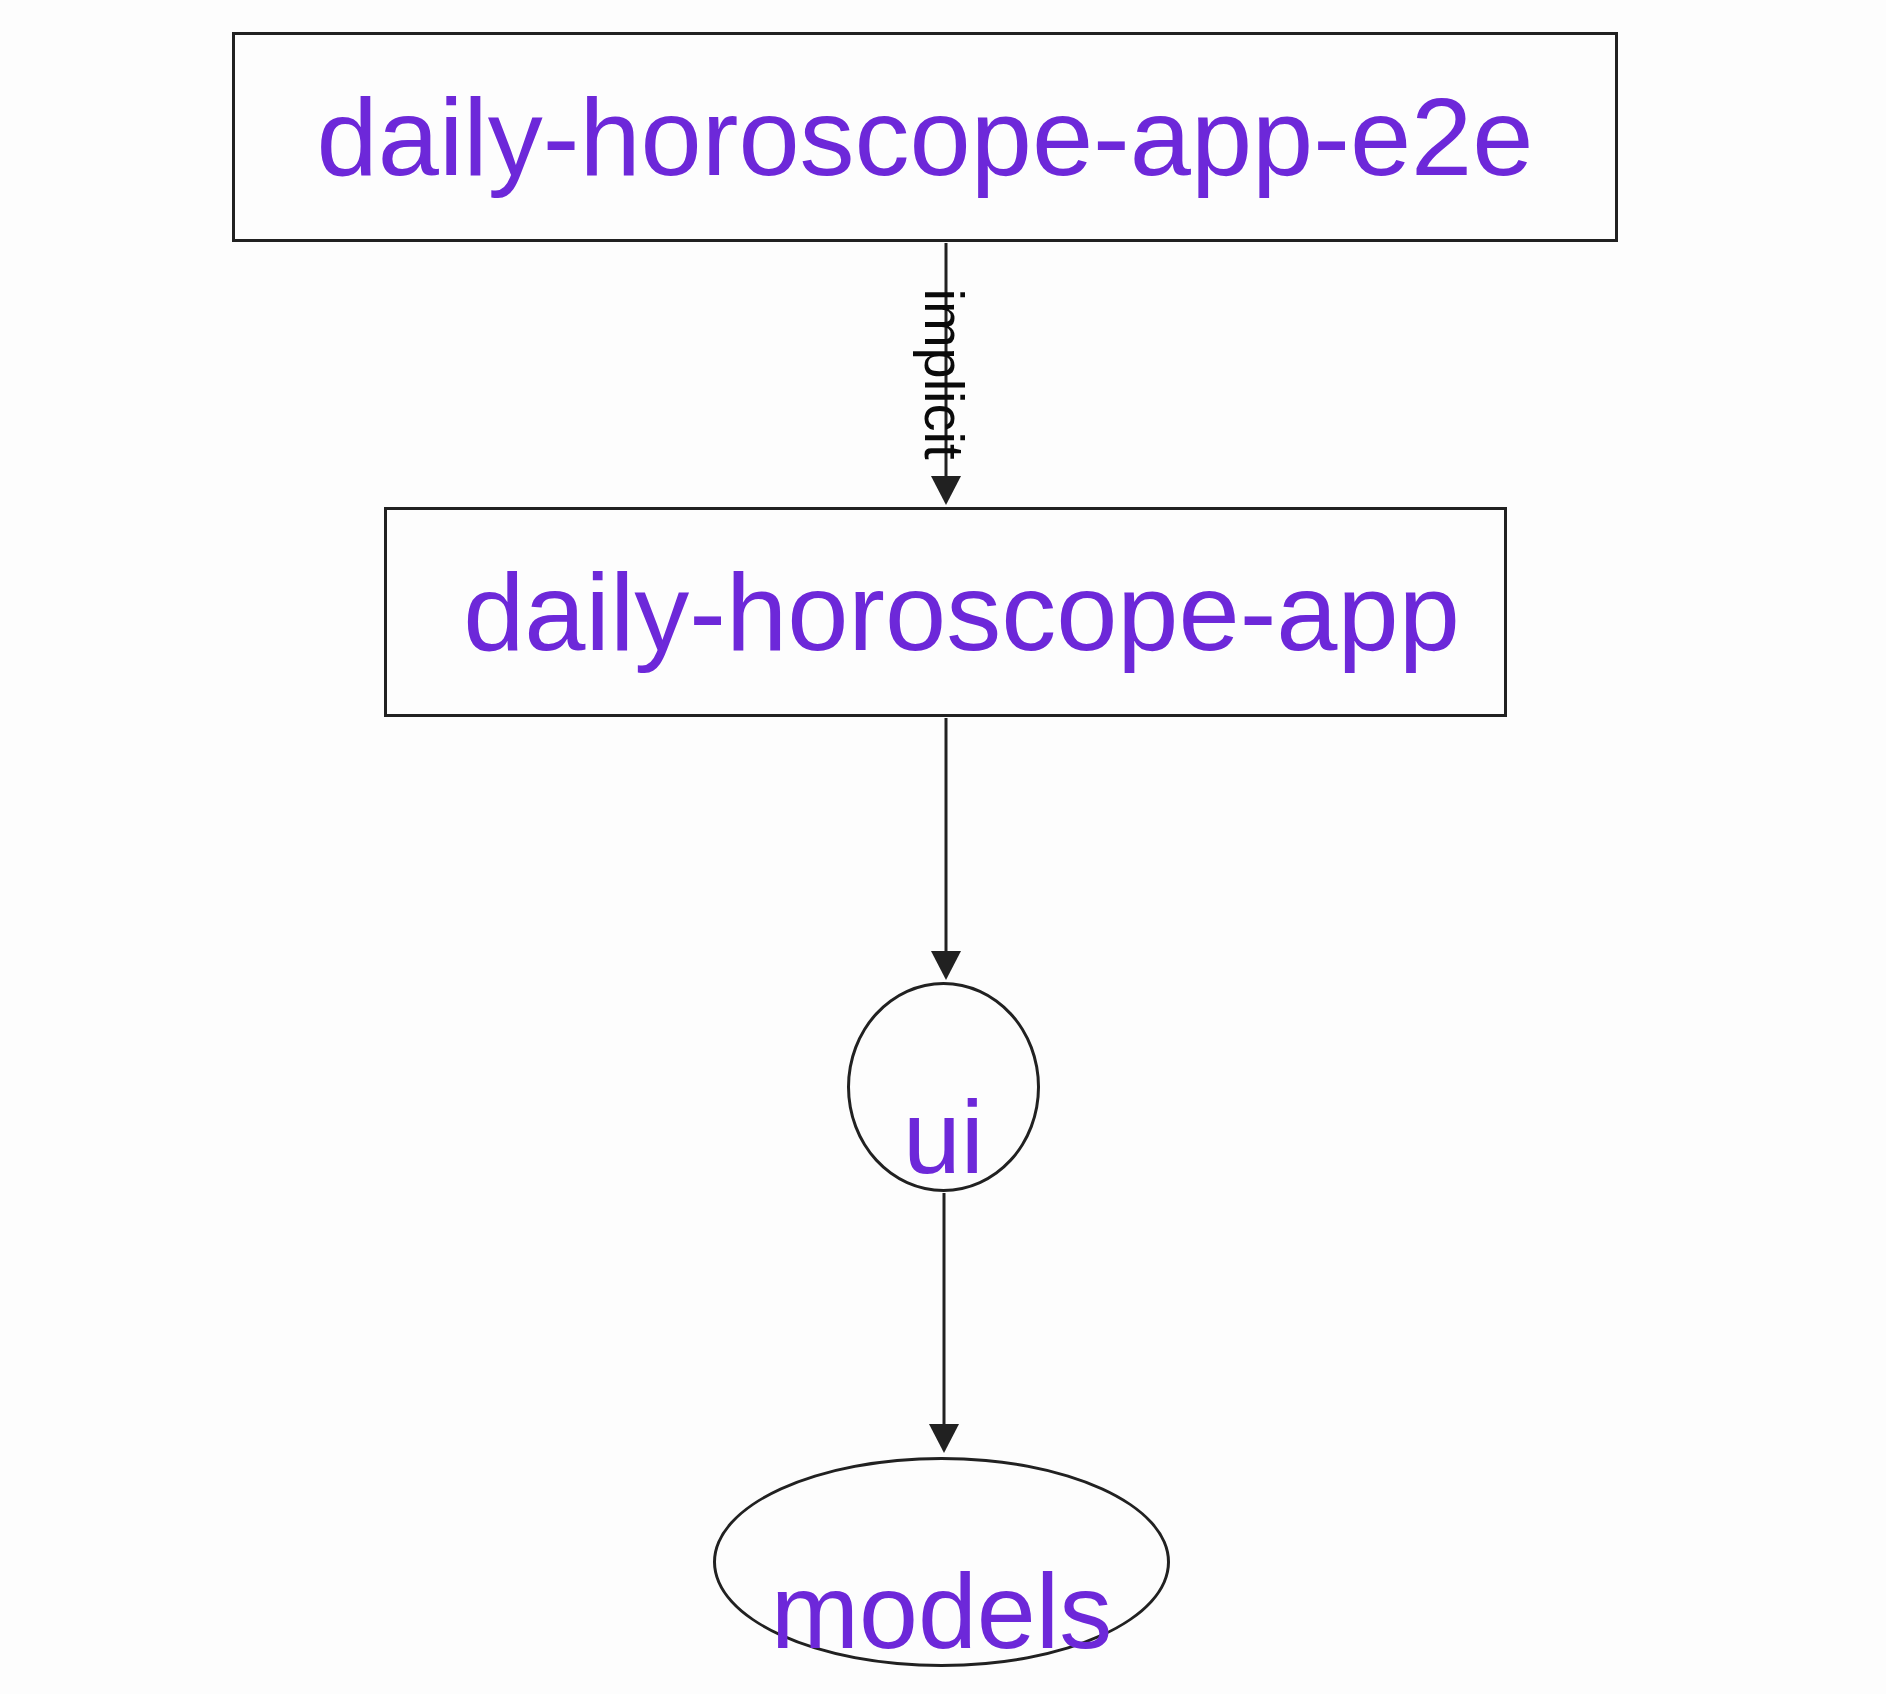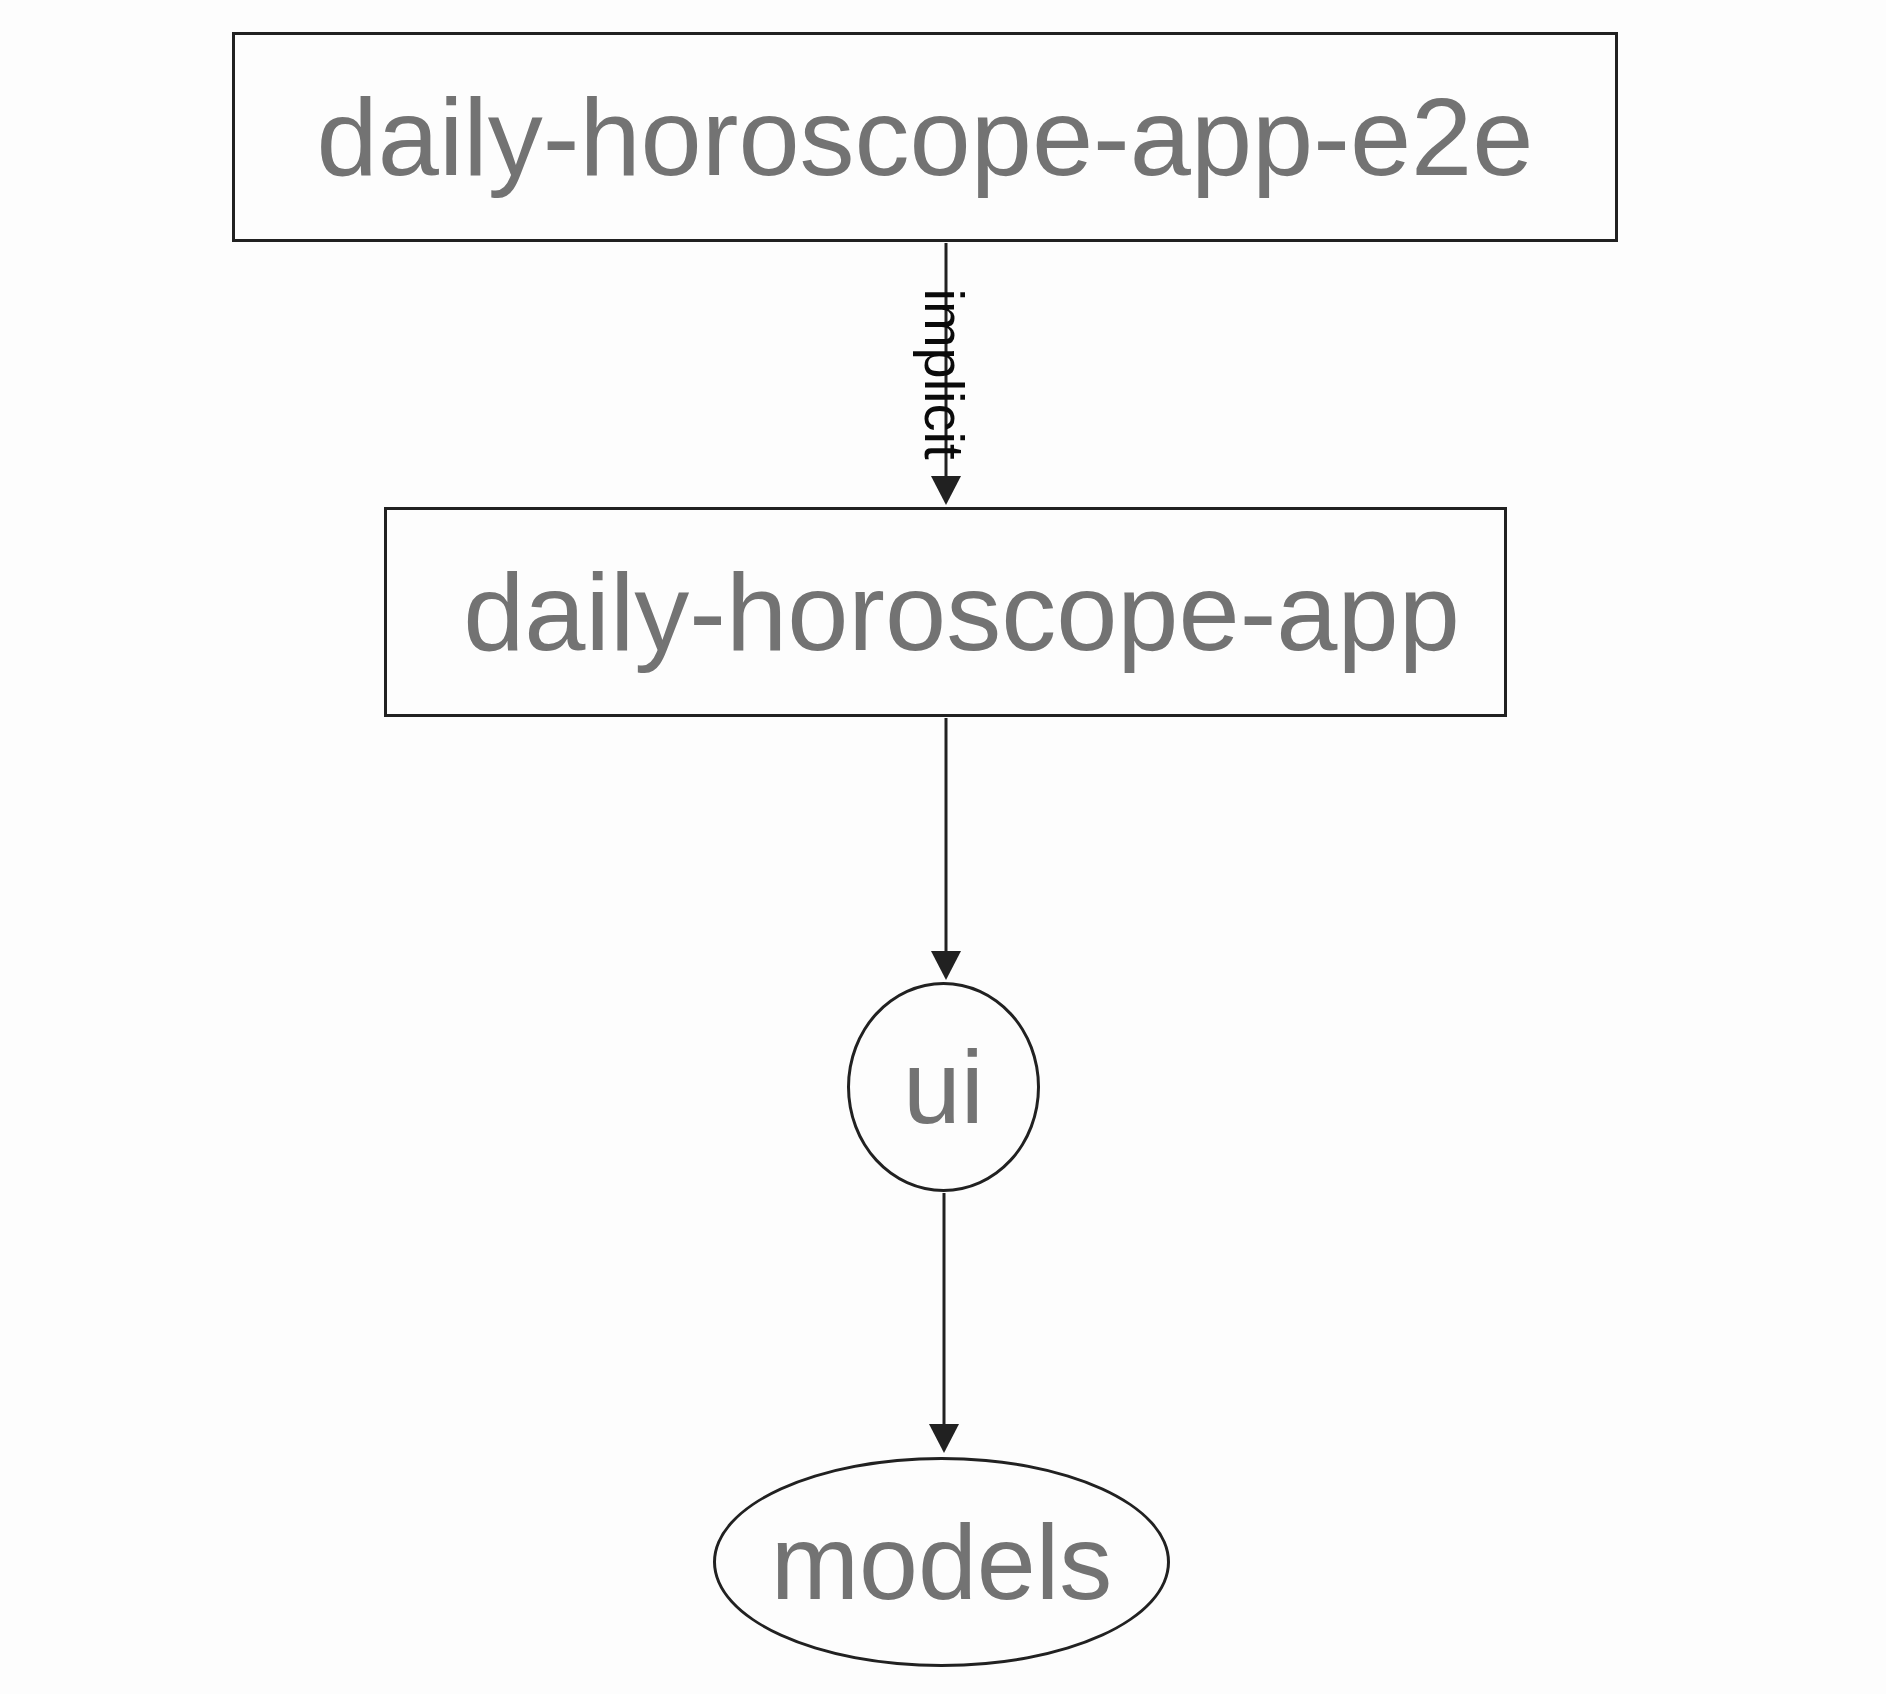--- a/index.html
+++ b/index.html
@@ -22,28 +22,28 @@
     pointer-events: none;
   }
   .node {
     position: absolute;
     box-sizing: border-box;
     border: 3px solid #212121;
     background: #fdfdfd;
     display: flex;
     align-items: center;
     justify-content: center;
-    color: #737373;
+    color: #6d28d9;
     font-size: 110px;
     line-height: 1;
     white-space: nowrap;
     cursor: pointer;
   }
   .node.rect    { border-radius: 0; }
-  .node.ellipse { border-radius: 50%; }
+  .node.ellipse { border-radius: 50%; align-items: flex-end; }
 
   .node-e2e    { left: 232px; top: 32px;   width: 1386px; height: 210px; }
   .node-app    { left: 384px; top: 507px;  width: 1123px; height: 210px; padding-left: 32px; }
   .node-ui     { left: 847px; top: 982px;  width: 193px;  height: 210px; font-size: 104px; }
   .node-models { left: 713px; top: 1457px; width: 457px;  height: 210px; font-size: 106px; }
 
   .edge-label {
     position: absolute;
     left: 944px;
     top: 374px;

